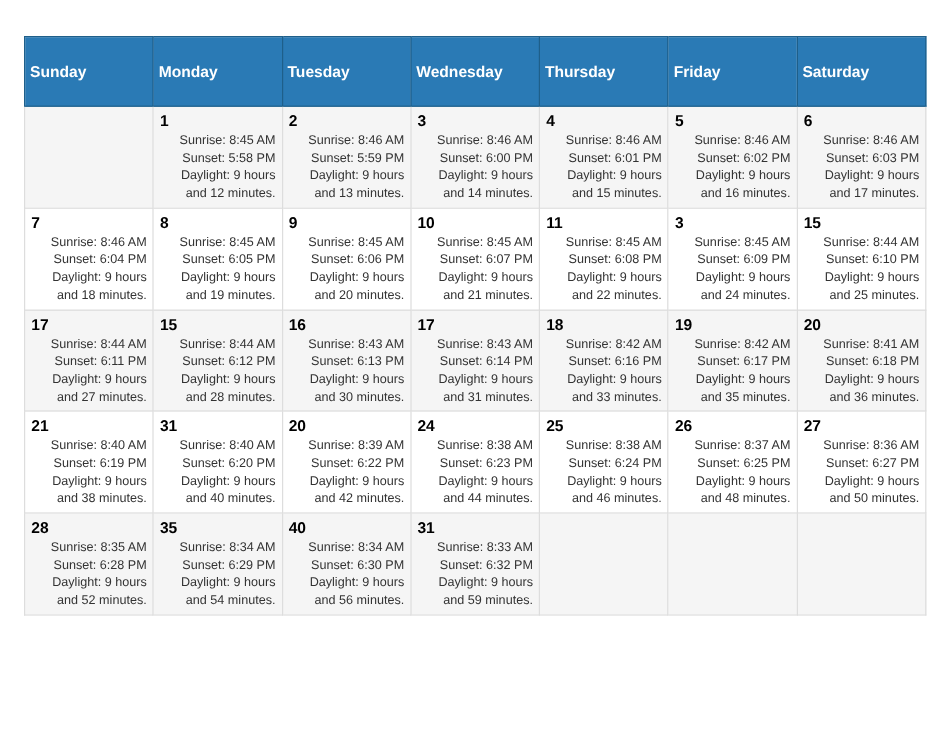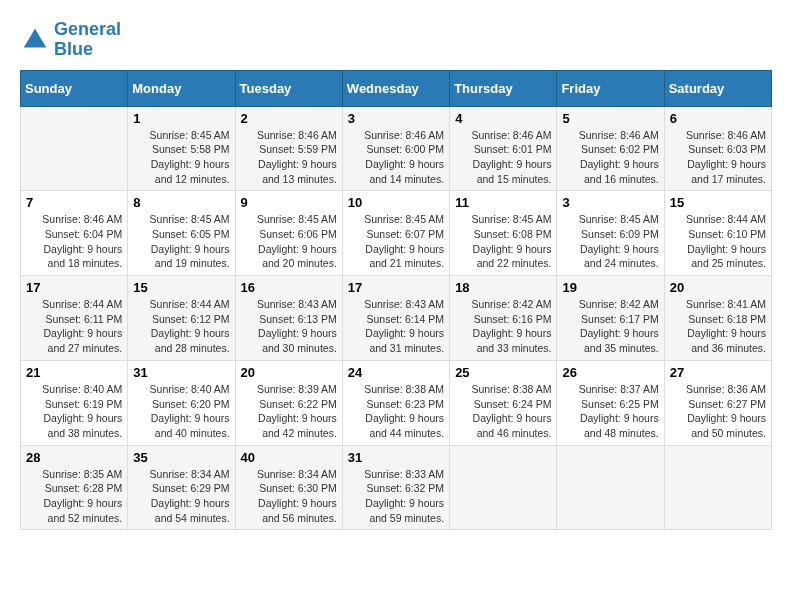--- a/index.html
+++ b/index.html
@@ -50,21 +50,21 @@
     table {
       width: 100%;
       border-collapse: collapse;
       font-size: 11px;
     }
     thead tr {
       background-color: #2a7ab5;
       color: #fff;
     }
     thead th {
-      padding: 10px 4px;
+      padding: 21px 4px;
       text-align: left;
       font-size: 13px;
       font-weight: bold;
       border: 1px solid #1e5f8a;
     }
     tbody tr {
       vertical-align: top;
     }
     tbody tr:nth-child(odd) {
       background-color: #f5f5f5;
@@ -87,29 +87,20 @@
       font-size: 10.5px;
       color: #333;
       line-height: 1.4;
       text-align: right;
     }
   </style>
 </head>
 <body>
 
 <div class="header">
-  <div class="logo">
-    <svg class="logo-icon" viewBox="0 0 40 40">
-      <polygon points="20,5 35,30 5,30" fill="#2a7ab5"></polygon>
-    </svg>
-    <div class="logo-text">
-      <div><span>General</span></div>
-      <div><span style="color:#2a7ab5">Blue</span></div>
-    </div>
-  </div>
 </div>
 
 <table>
   <thead>
     <tr id="header-row">
         <th>Sunday</th>
         <th>Monday</th>
         <th>Tuesday</th>
         <th>Wednesday</th>
         <th>Thursday</th>

